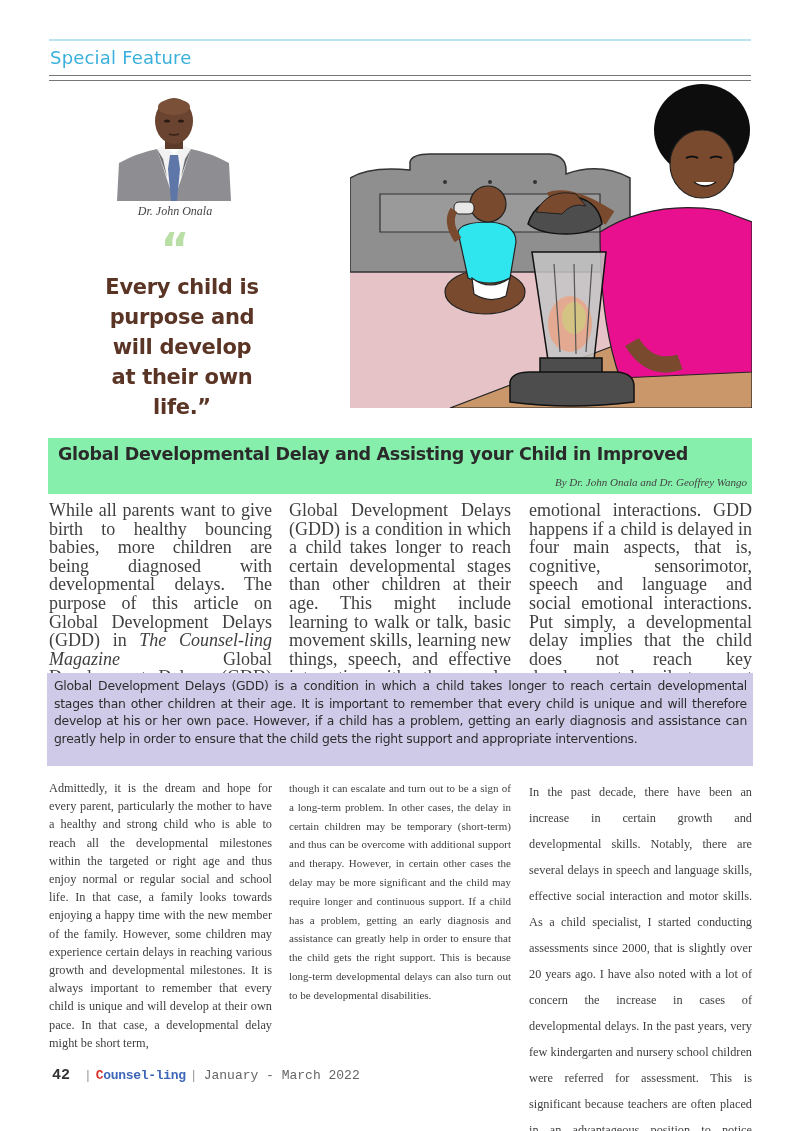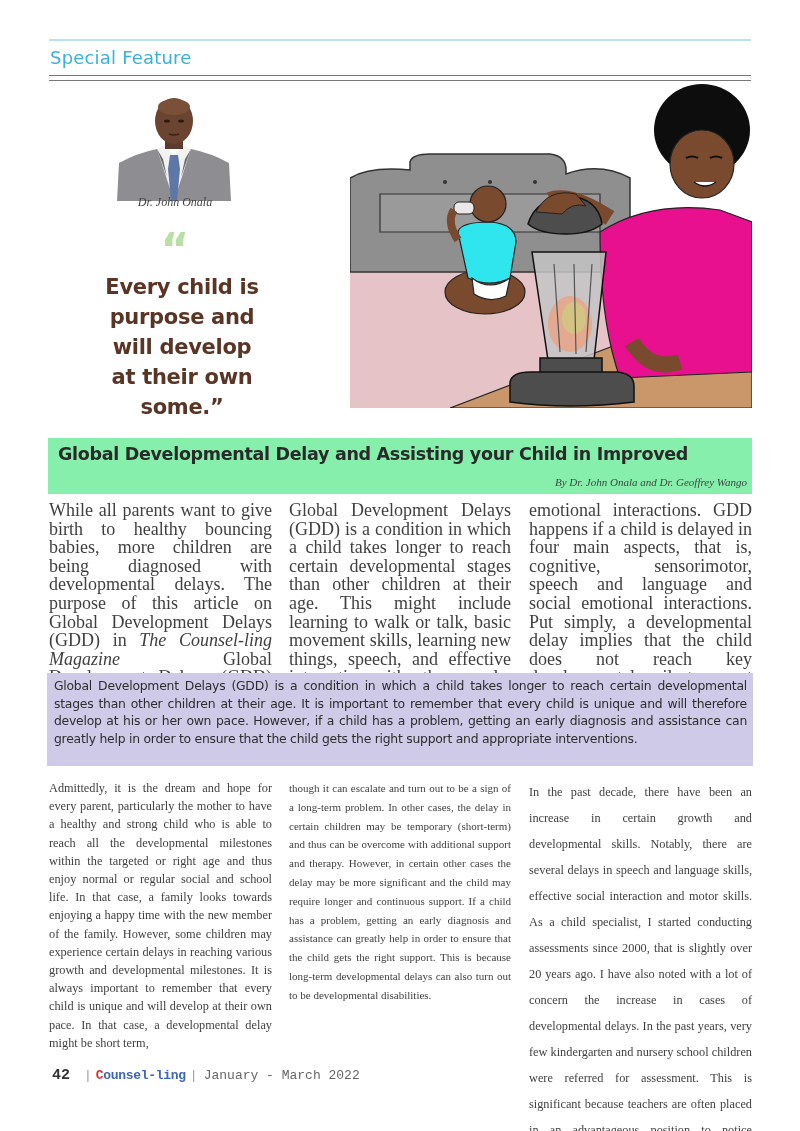--- a/index.html
+++ b/index.html
@@ -5,21 +5,21 @@
   * { box-sizing: border-box; margin: 0; padding: 0; }
   html, body { width: 800px; height: 1131px; background: #ffffff; overflow: hidden; }
   body { position: relative; font-family: "Liberation Serif", serif; color: #3a3a3a; }
 
   .top-rule { position: absolute; left: 49px; top: 39px; width: 702px; height: 2px; background: #b8e3ef; }
   .section-label { position: absolute; left: 50px; top: 47px; font-family: "DejaVu Sans", sans-serif; font-size: 18px; color: #3ab0dc; letter-spacing: 0.2px; }
   .double-rule { position: absolute; left: 49px; top: 75px; width: 702px; height: 6px; border-top: 1.5px solid #777; border-bottom: 1.5px solid #777; }
 
   
   .author-photo { position: absolute; left: 117px; top: 97px; width: 114px; height: 104px; background: #fff; overflow: hidden; }
-  .author-caption { position: absolute; left: 100px; top: 195px; width: 150px; text-align: center; font-style: italic; font-size: 12px; color: #444; }
+  .author-caption { position: absolute; left: 100px; top: 204px; width: 150px; text-align: center; font-style: italic; font-size: 12px; color: #444; }
 
   
   .quote-mark { position: absolute; left: 160px; top: 230px; width: 30px; text-align: center; font-family: "DejaVu Sans", sans-serif; font-weight: bold; font-size: 44px; color: #b9dfa6; line-height: 40px; }
   .pull-quote { position: absolute; left: 92px; top: 272px; width: 180px; text-align: center; font-family: "DejaVu Sans", sans-serif; font-weight: bold; font-size: 21px; line-height: 30px; color: #5a3424; letter-spacing: -0.3px; }
 
   
   .illustration { position: absolute; left: 350px; top: 82px; width: 402px; height: 326px; overflow: hidden; background: #fff; }
 
   
   .title-band { position: absolute; left: 48px; top: 438px; width: 704px; height: 56px; background: #86efac; }
@@ -74,21 +74,21 @@
   </svg>
 </div>
 <div class="author-caption">Dr. John Onala</div>
 
 <div class="quote-mark">“</div>
 <div class="pull-quote">
   <div>Every child is</div>
   <div>purpose and</div>
   <div>will develop</div>
   <div>at their own</div>
-  <div>some.”</div>
+  <div>life.”</div>
 </div>
 
 <div class="illustration">
   <svg width="402" height="326" viewBox="0 0 402 326">
 
     <rect x="0" y="186" width="402" height="140" fill="#e5c3c6"></rect>
 
     <path d="M0 96 Q20 84 60 88 L60 80 Q62 72 80 72 L200 72 Q216 74 216 88 L216 92 Q250 80 280 96 L280 190 L0 190 Z" fill="#8f8f8f" stroke="#333" stroke-width="1.5"></path>
     <path d="M30 112 L250 112 L250 150 L30 150 Z" fill="#9a9a9a" stroke="#333" stroke-width="1.2"></path>
     <circle cx="95" cy="100" r="2" fill="#333"></circle>

